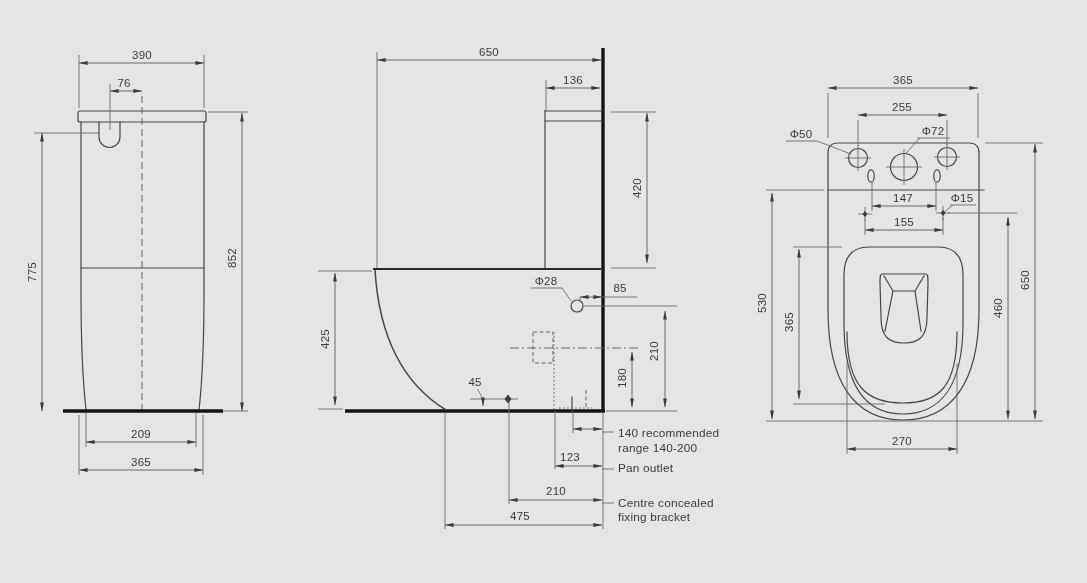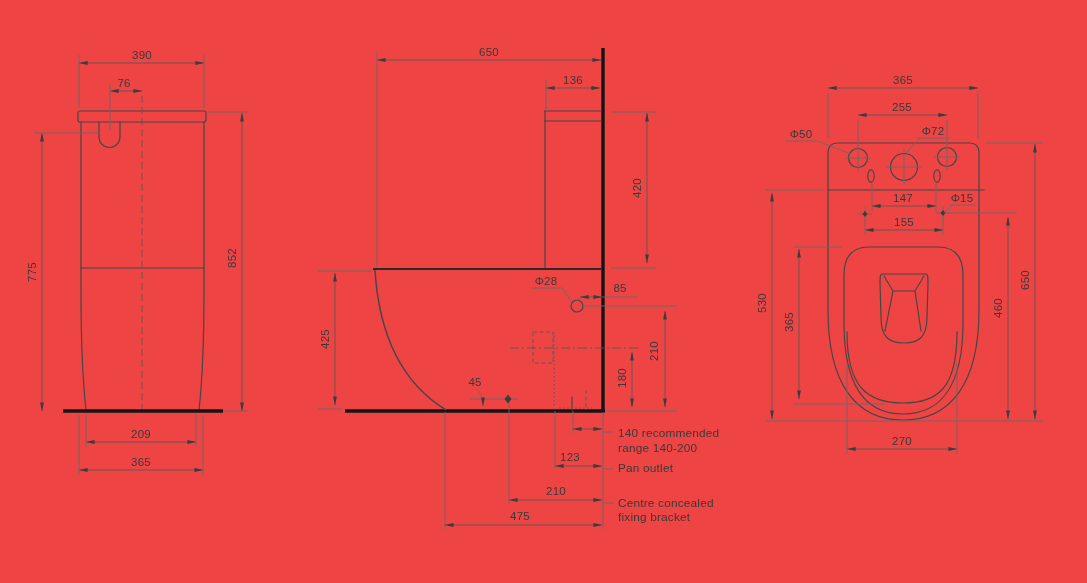--- a/index.html
+++ b/index.html
@@ -1,16 +1,16 @@
 <!DOCTYPE html>
 <html><head>
 <meta charset="utf-8">
 <style>
   html,body{margin:0;padding:0;background:#ffffff;}
-  .stage{position:relative;width:1087px;height:583px;background:#ef4444;overflow:hidden;}
+  .stage{position:relative;width:1087px;height:583px;background:#e5e5e5;overflow:hidden;}
   svg{position:absolute;left:0;top:0;}
   .o{stroke:#474747;stroke-width:1.2;fill:none;stroke-linecap:square}
   .o15{stroke:#474747;stroke-width:1.5;fill:none}
   .o2{stroke:#2a2a2a;stroke-width:2.2;fill:none}
   .t{stroke:#141414;stroke-width:3.4;fill:none}
   .d{stroke:#6a6a6a;stroke-width:0.9;fill:none}
   .dim{stroke:#5a5a5a;stroke-width:0.9;fill:none}
   .cl{stroke:#5a5a5a;stroke-width:0.9;fill:none;stroke-dasharray:7 4}
   .cl2{stroke:#5a5a5a;stroke-width:0.9;fill:none;stroke-dasharray:9 3 2 3}
   .dsh{stroke:#5a5a5a;stroke-width:0.9;fill:none;stroke-dasharray:4 2.5}

